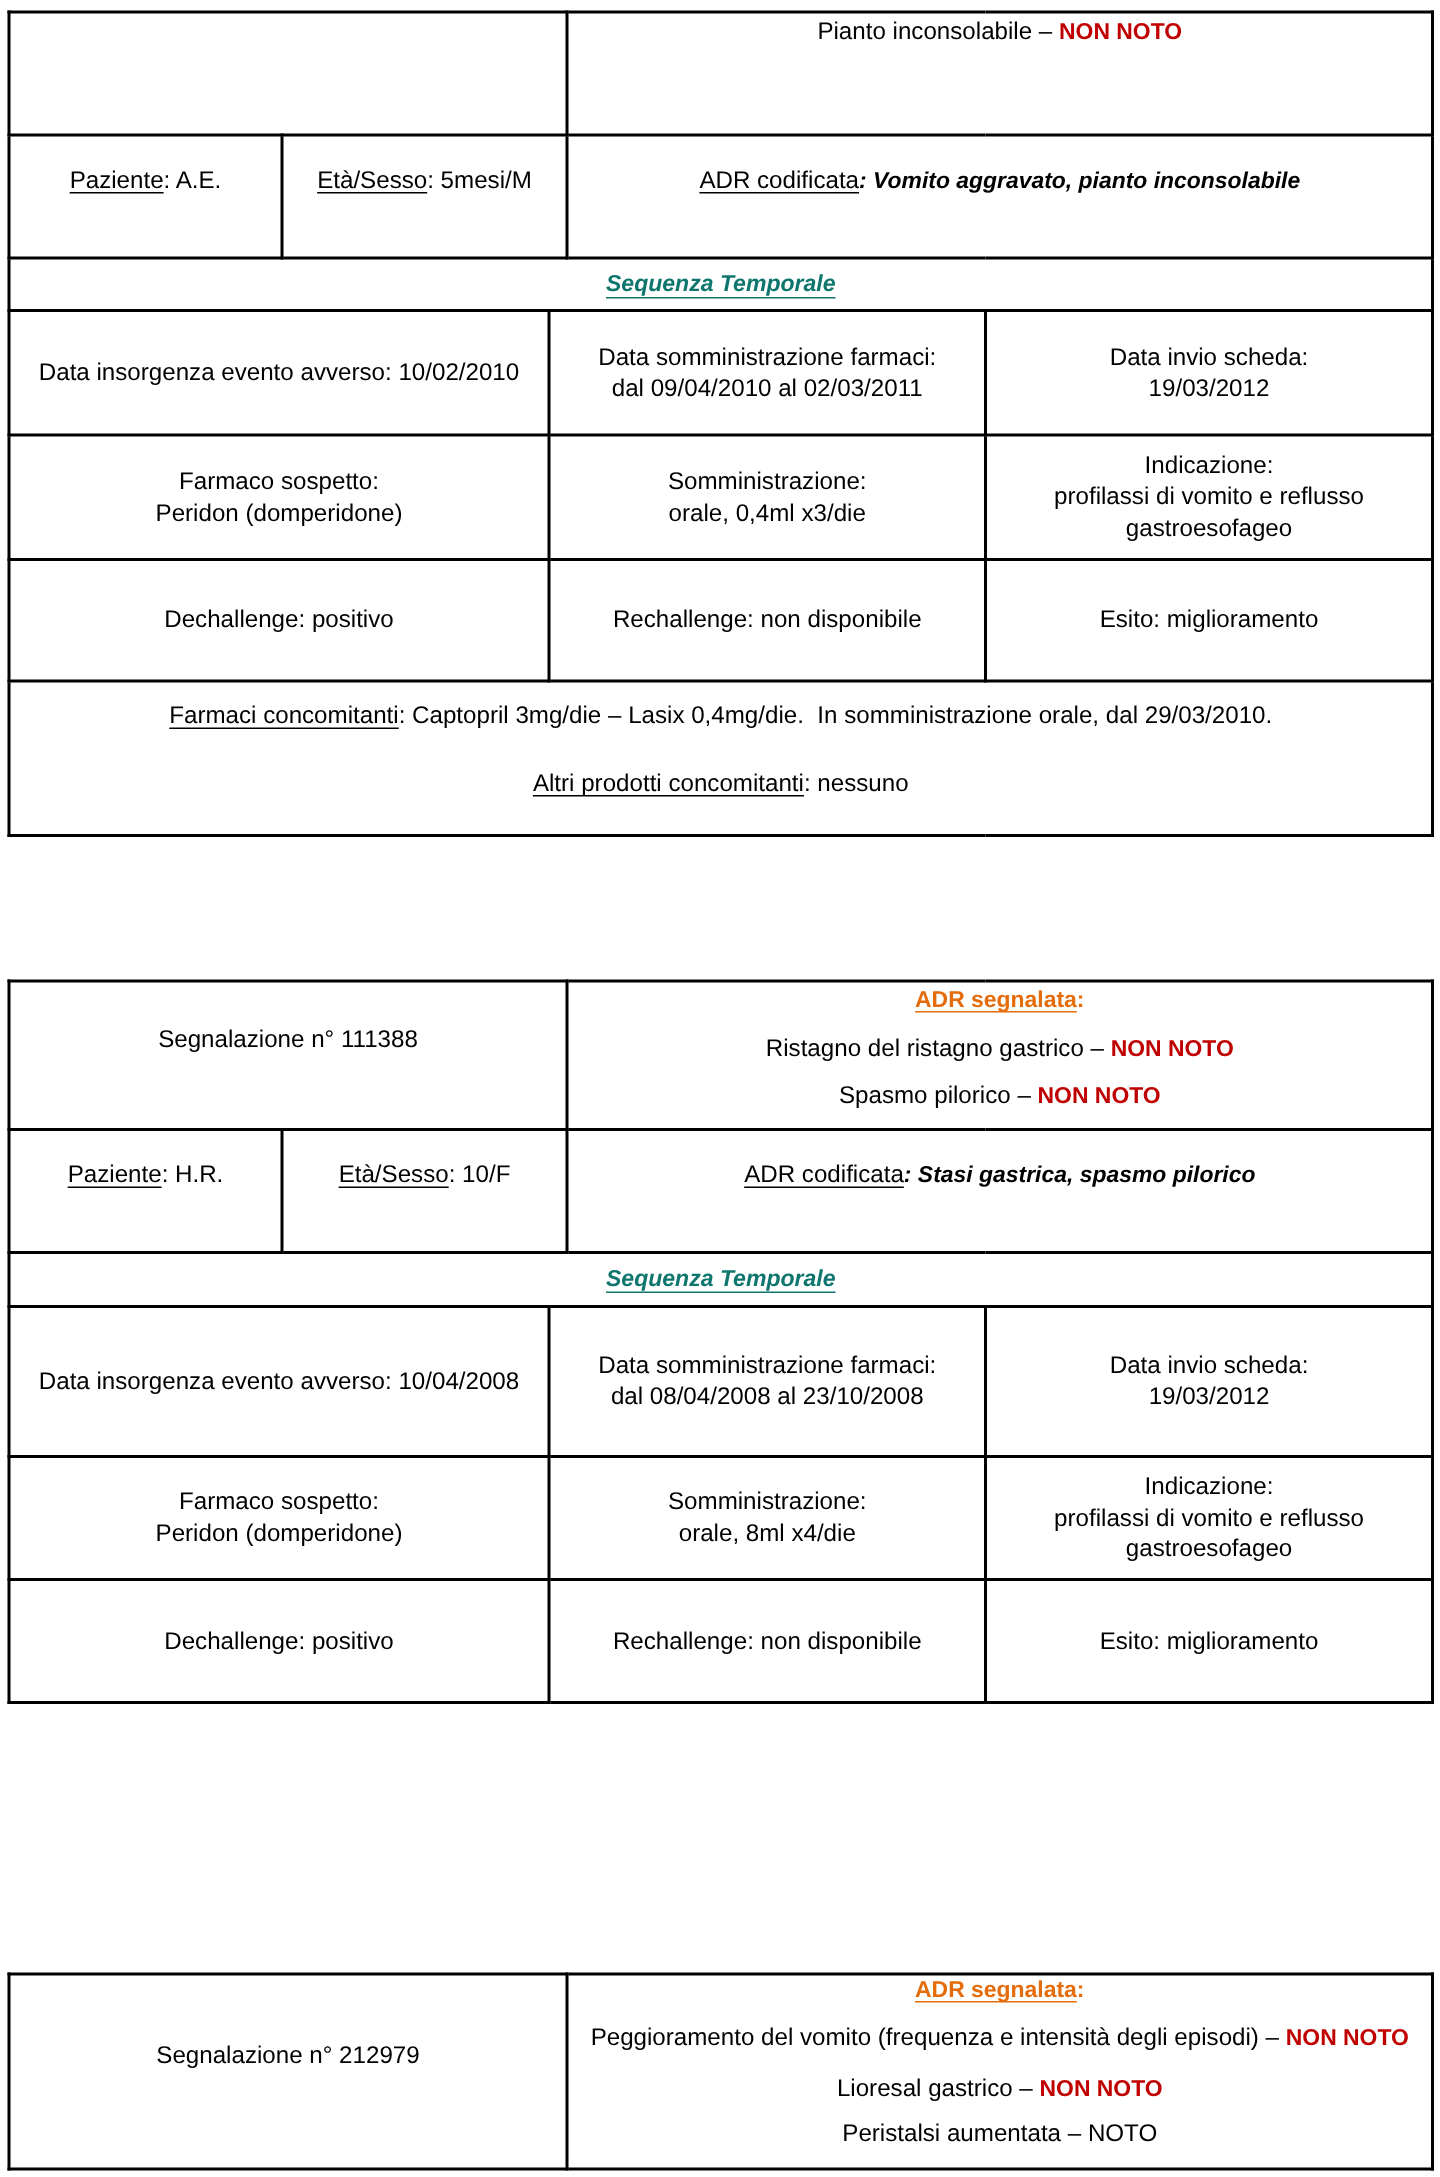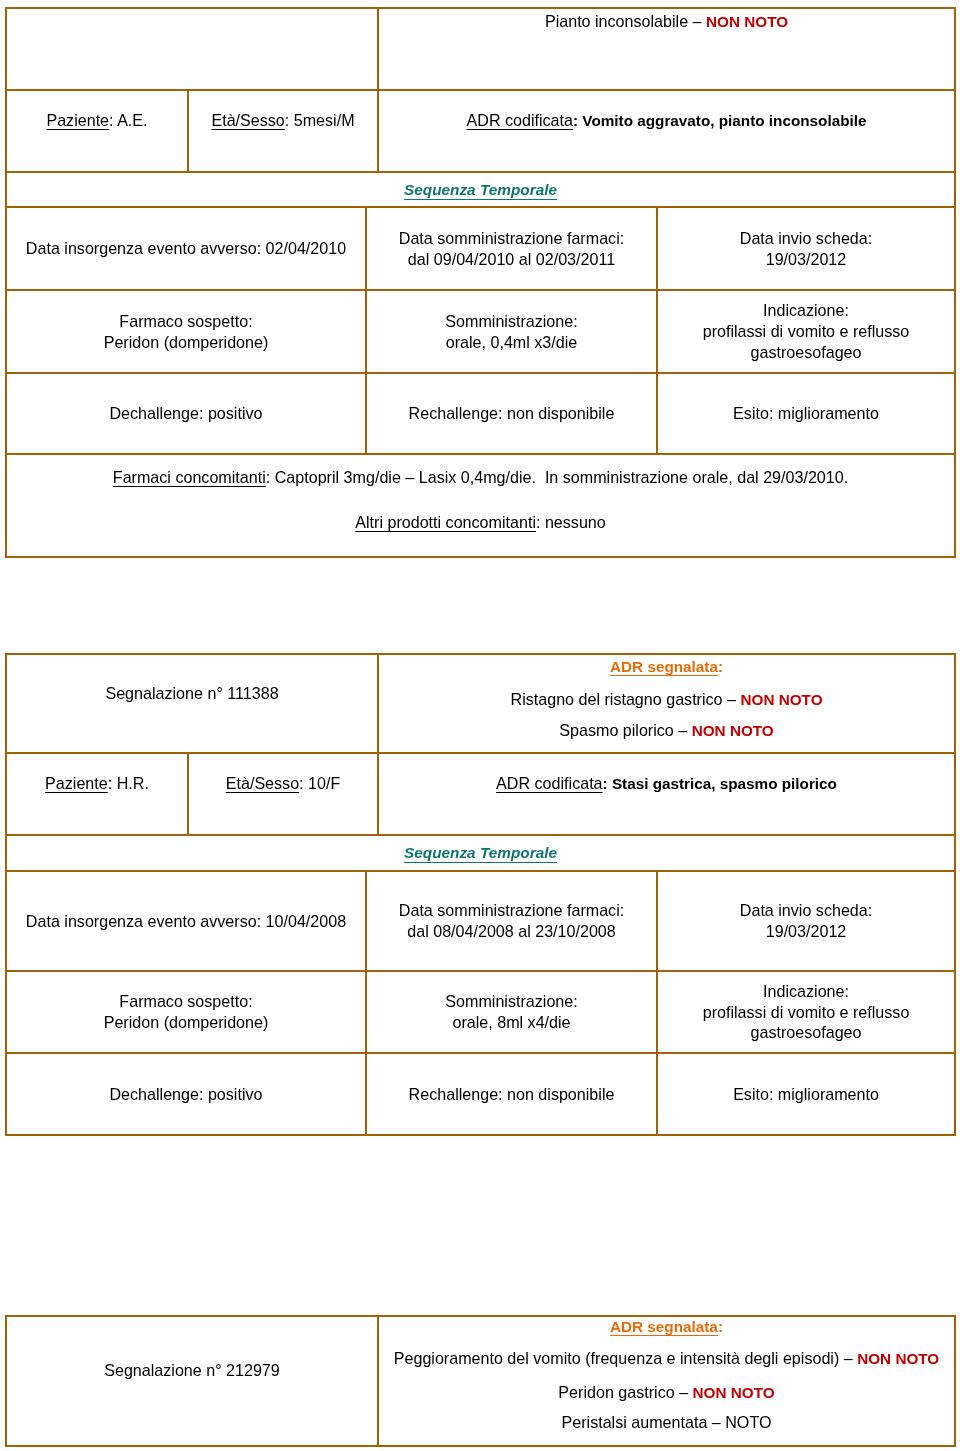--- a/index.html
+++ b/index.html
@@ -2,24 +2,24 @@
 <html><head>
 <meta charset="utf-8">
 <style>
   html,body{margin:0;padding:0;background:#ffffff;}
   body{width:960px;height:1451px;overflow:hidden;
        font-family:"Liberation Sans",sans-serif;color:#000000;
        -webkit-font-smoothing:antialiased;}
   .page{position:relative;width:960px;height:1451px;}
   table.adr{position:absolute;border-collapse:collapse;table-layout:fixed;
             font-size:16.1px;line-height:20.9px;}
-  table.adr td{border:2px solid #a16207;vertical-align:middle;text-align:center;
+  table.adr td{border:2px solid #000000;vertical-align:middle;text-align:center;
                padding:0 14px;margin-top:16px;}
   .u{text-decoration:underline;text-underline-offset:2.5px;text-decoration-skip-ink:none;}
-  .b{font-weight:bold;font-size:0.95em;}
+  .b{font-weight:bold;font-size:0.95em;font-style:italic;}
   .red{color:#c00000;font-weight:bold;font-size:0.95em;}
   .orange{color:#e46c0a;text-decoration:underline;font-weight:bold;font-size:0.95em;
           text-underline-offset:2.5px;text-decoration-skip-ink:none;}
   .seq{font-style:italic;font-weight:bold;text-decoration:underline;color:#0f766e;
        font-size:0.955em;text-underline-offset:4px;text-decoration-skip-ink:none;}
   .wide{position:relative;}
   .wide .ln{position:absolute;left:0;right:0;text-align:center;line-height:20.9px;}
   .gap{display:block;height:23.8px;}
   .pre{white-space:pre-wrap;}
   .orange-plain{color:#e46c0a;font-weight:bold;font-size:0.95em;}
@@ -47,21 +47,21 @@
   </tr>
   <tr style="height:82px">
     <td><span class="u">Paziente</span><span>: A.E.</span><span class="blank"></span></td>
     <td colspan="2"><span class="u">Età/Sesso</span><span>: 5mesi/M</span><span class="blank"></span></td>
     <td colspan="2"><span class="u">ADR codificata</span><span class="b">: Vomito aggravato, pianto inconsolabile</span><span class="blank"></span></td>
   </tr>
   <tr style="height:35px">
     <td colspan="5"><span class="seq">Sequenza Temporale</span></td>
   </tr>
   <tr style="height:83px">
-    <td colspan="2"><span>Data insorgenza evento avverso: 02/04/2010</span></td>
+    <td colspan="2"><span>Data insorgenza evento avverso: 10/02/2010</span></td>
     <td colspan="2"><span>Data somministrazione farmaci:</span><br><span>dal 09/04/2010 al 02/03/2011</span></td>
     <td><span>Data invio scheda:</span><br><span>19/03/2012</span></td>
   </tr>
   <tr style="height:83px">
     <td colspan="2"><span>Farmaco sospetto:</span><br><span>Peridon (domperidone)</span></td>
     <td colspan="2"><span>Somministrazione:</span><br><span>orale, 0,4ml x3/die</span></td>
     <td><span>Indicazione:</span><br><span>profilassi di vomito e reflusso</span><br><span>gastroesofageo</span></td>
   </tr>
   <tr style="height:81px">
     <td colspan="2"><span>Dechallenge: positivo</span></td>
@@ -121,20 +121,20 @@
   <colgroup>
         <col style="width:372px">
         <col style="width:577px">
       </colgroup>
   <tbody>
         <tr style="height:129.5px">
     <td><span>Segnalazione n° 212979</span><span class="blank"></span></td>
     <td class="wide">
       <div class="ln" style="top:-1px"><span class="orange">ADR segnalata</span><span class="orange-plain">:</span></div>
       <div class="ln" style="top:31px"><span>Peggioramento del vomito (frequenza e intensità degli episodi) – </span><span class="red">NON NOTO</span></div>
-      <div class="ln" style="top:64.5px"><span>Peridon gastrico – </span><span class="red">NON NOTO</span></div>
+      <div class="ln" style="top:64.5px"><span>Lioresal gastrico – </span><span class="red">NON NOTO</span></div>
       <div class="ln" style="top:95px"><span>Peristalsi aumentata – </span><span>NOTO</span></div>
     </td>
   </tr>
 </tbody>
     </table>
 
 </div>
 
 </body></html>

